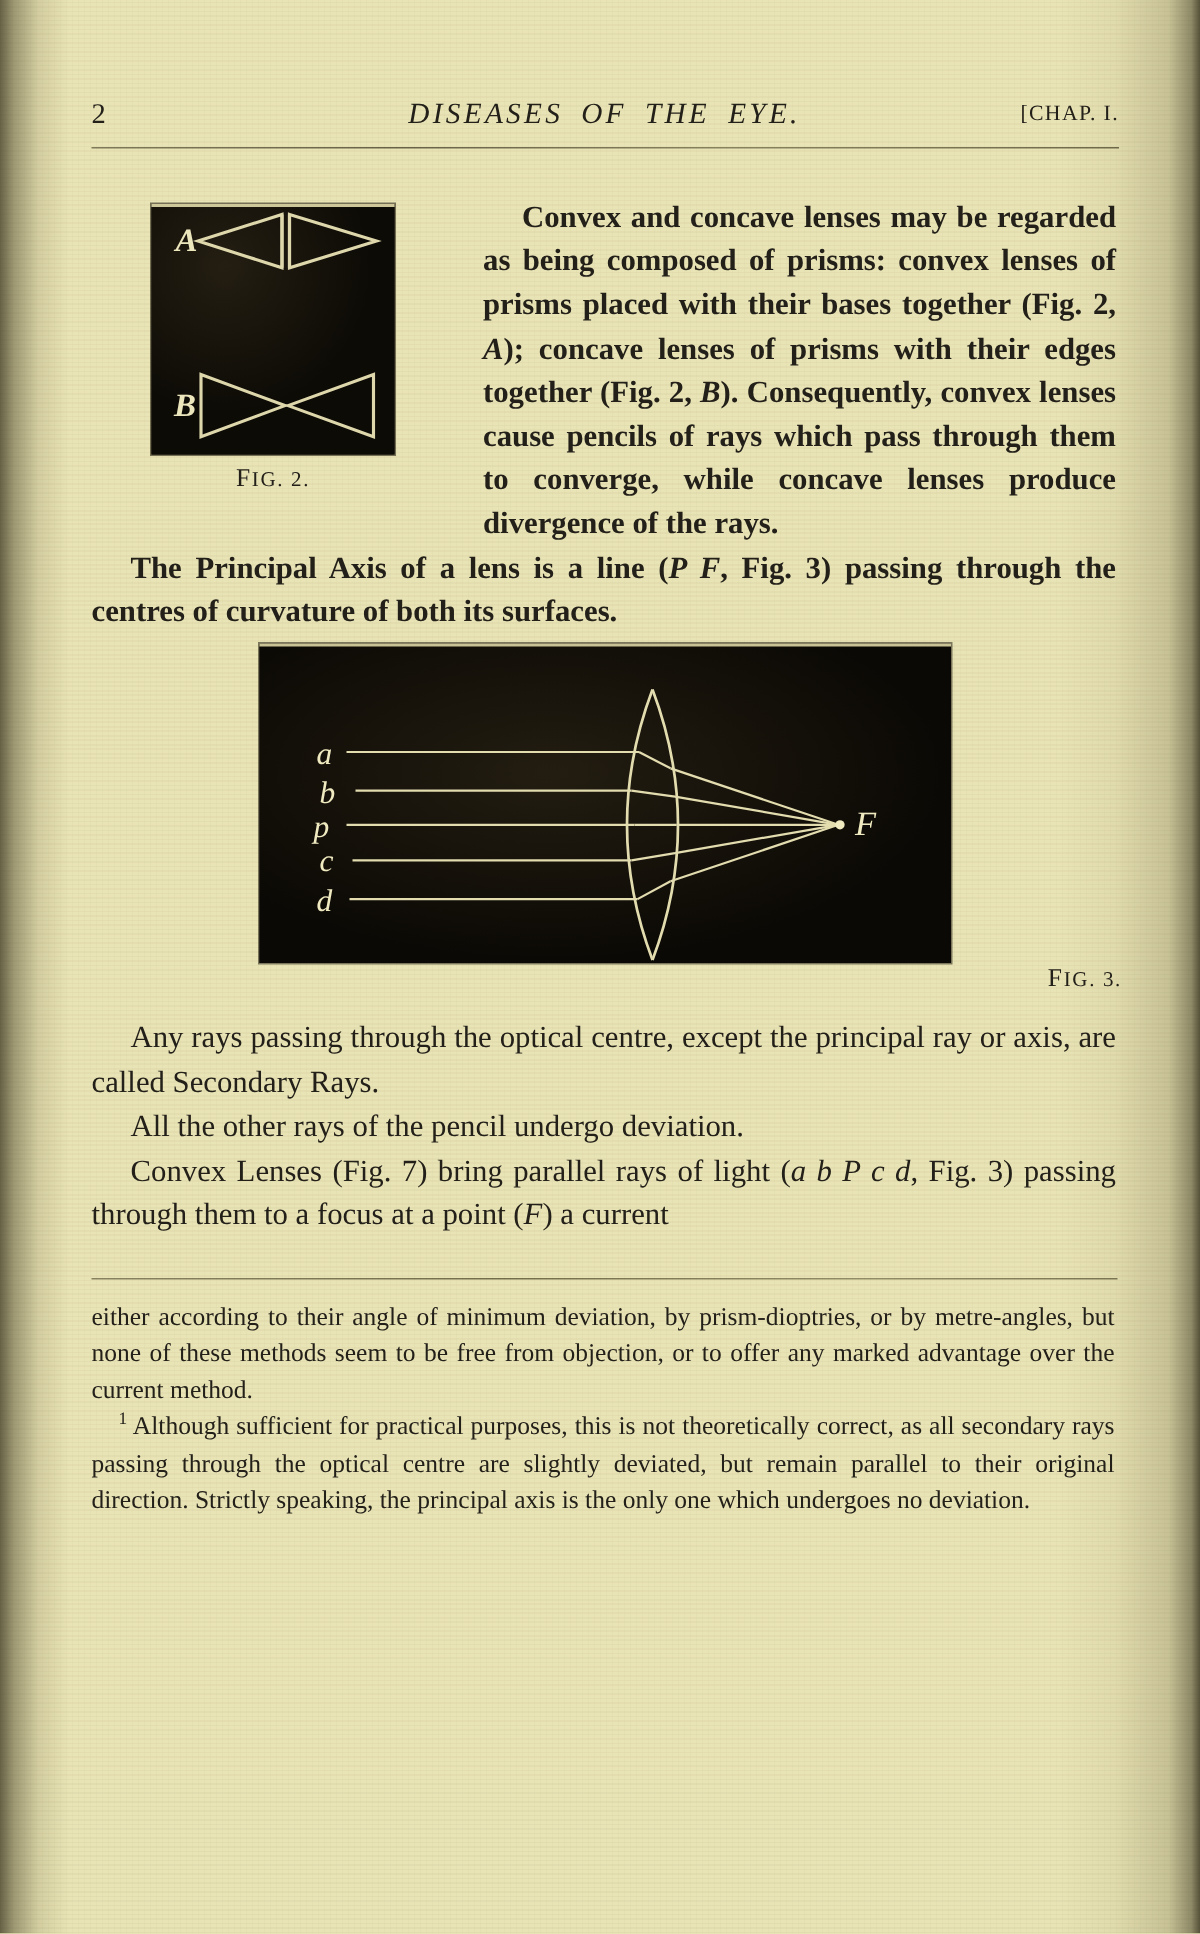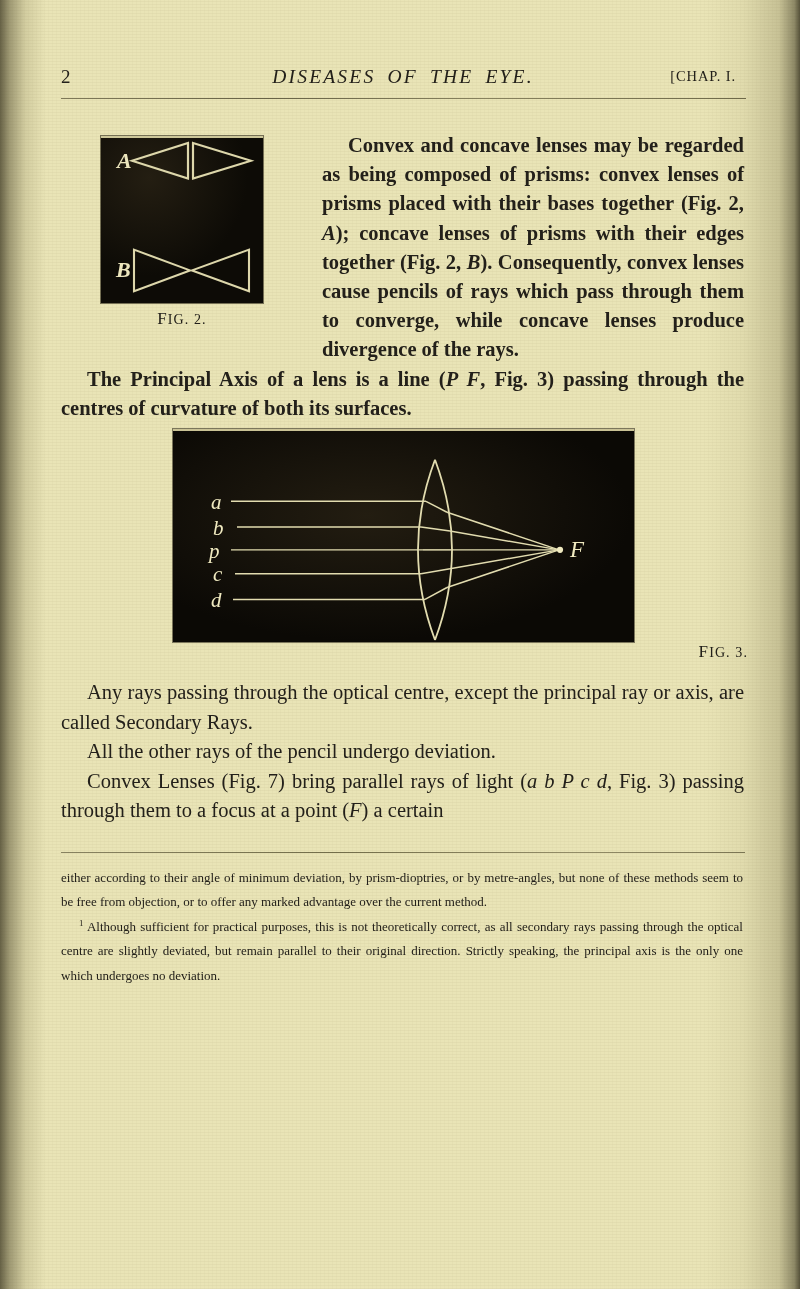--- a/index.html
+++ b/index.html
@@ -58,21 +58,21 @@
   .rh-folio { position:absolute; left:3px; top:8px; font-size:19px; letter-spacing:.5px; }
   .rh-title {
     position:absolute; left:0; right:0; top:8px;
     text-align:center;
     font-style:italic;
     font-size:19.5px;
     letter-spacing:2.2px;
     word-spacing:5px;
   }
   .rh-chap {
-    position:absolute; right:12px; top:10px;
+    position:absolute; right:2px; top:10px;
     font-size:14.5px;
     letter-spacing:.9px;
     text-align:center;
   }
   .rule-head {
     position:absolute; left:3px; right:2px; top:40px;
     height:1px;
     background:linear-gradient(90deg,#6d6749 0%, #514c33 30%, #77714f 62%, #595437 100%);
     opacity:.85;
   }
@@ -160,21 +160,21 @@
 
   
   .fn-rule {
     margin:26px 0 0 3px;
     width:684px; height:1px;
     background:linear-gradient(90deg,#706a4b 0%, #55502f 40%, #7d7653 75%, #615b3c 100%);
     opacity:.8;
   }
   .footnote {
     margin-top:13px;
-    font-size:13px;
+    font-size:17px;
     line-height:24.4px;
     text-align:justify;
     padding-left:3px; padding-right:5px;
   }
   .footnote p { margin:0; }
   .fn-ind { text-indent:18px; }
   sup { font-size:.68em; vertical-align:super; line-height:0; }
   .it { font-style:italic; }
 </style>
 </head>
@@ -266,21 +266,21 @@
       </svg>
     </div>
     <div class="fig3cap">
       <span class="big">F</span><span>IG. 3.</span>
     </div>
   </div>
 
   <div class="body2">
     <p class="indent">Any rays passing through the optical centre, except the principal ray or axis, are called Secondary Rays.</p>
     <p class="indent">All the other rays of the pencil undergo deviation.</p>
-    <p class="indent"><span>Convex Lenses (Fig. 7) bring parallel rays of light (</span><span class="it">a b P c d</span><span>, Fig. 3) passing through them to a focus at a point (</span><span class="it">F</span><span>) a certain</span></p>
+    <p class="indent"><span>Convex Lenses (Fig. 7) bring parallel rays of light (</span><span class="it">a b P c d</span><span>, Fig. 3) passing through them to a focus at a point (</span><span class="it">F</span><span>) a current</span></p>
   </div>
 
   <div class="fn-rule"></div>
   <div class="footnote">
     <p>either according to their angle of minimum deviation, by prism-dioptries, or by metre-angles, but none of these methods seem to be free from objection, or to offer any marked advantage over the current method.</p>
     <p class="fn-ind"><sup>1</sup> <span>Although sufficient for practical purposes, this is not theoretically correct, as all secondary rays passing through the optical centre are slightly deviated, but remain parallel to their original direction. Strictly speaking, the principal axis is the only one which undergoes no deviation.</span></p>
   </div>
 
 </div>
 

